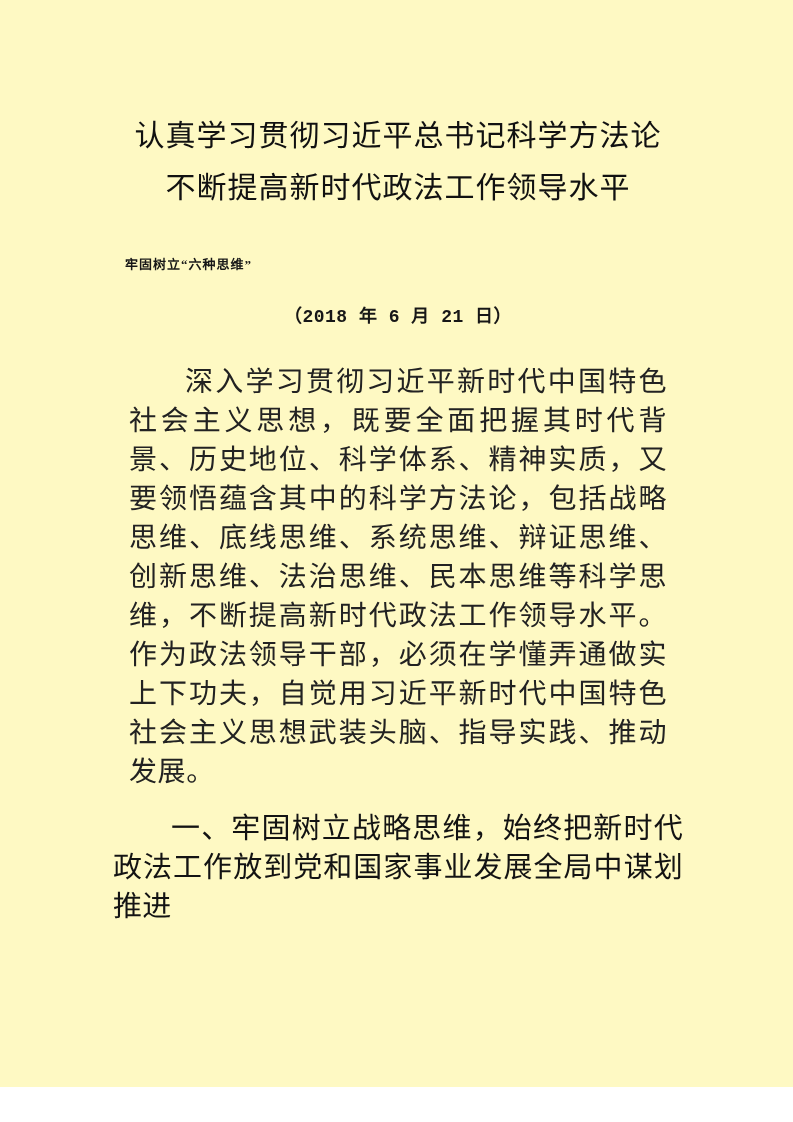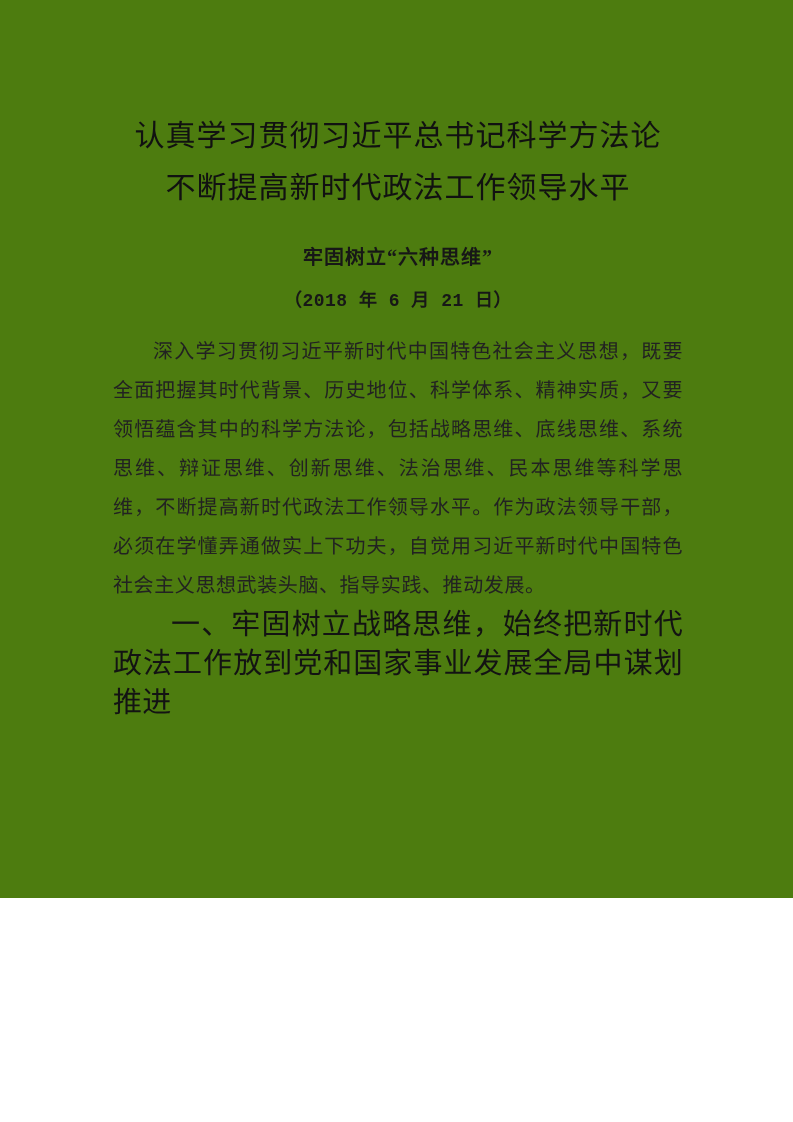--- a/index.html
+++ b/index.html
@@ -5,23 +5,23 @@
 <style>
   html, body {
     margin: 0;
     padding: 0;
     background: #ffffff;
   }
 
   .page {
     position: relative;
     width: 793px;
-    height: 898px;
+    height: 1087px;
     margin: 0 auto;
-    background: #4d7c0f;
+    background: #fef9c3;
     box-sizing: border-box;
     overflow: hidden;
     font-family: "Liberation Serif", "DejaVu Serif", serif;
     color: #1a1a1a;
   }
 
   .content {
     position: absolute;
     left: 113px;
     top: 0;
@@ -39,26 +39,25 @@
     line-height: 52px;
     letter-spacing: 1px;
     color: #111111;
   }
   .doc-title .tline {
     display: block;
     white-space: nowrap;
   }
 
   .doc-subtitle {
-    margin: 4px;
+    margin: 12px;
     padding-top: 22px;
-    text-align: center;
     font-family: "Liberation Serif", "DejaVu Serif", serif;
     font-weight: 700;
-    font-size: 20px;
+    font-size: 13px;
     line-height: 34px;
     letter-spacing: 1px;
     color: #171717;
   }
 
   .doc-date {
     margin: 0;
     padding-top: 6px;
     text-align: center;
     font-family: Liberation Mono, monospace;
@@ -68,23 +67,23 @@
     letter-spacing: 0.5px;
     color: #171717;
   }
 
   
   .body-block {
     padding-top: 14px;
   }
 
   p.para {
-    margin: 0;
-    font-family: Liberation Serif, serif;
-    font-size: 20px;
+    margin: 16px;
+    font-family: Liberation Mono, monospace;
+    font-size: 28px;
     line-height: 39px;
     text-align: justify;
     text-justify: inter-ideograph;
     text-indent: 2em;
     letter-spacing: 0.6px;
     color: #222222;
     word-break: break-all;
   }
 
   h2.section-heading {

